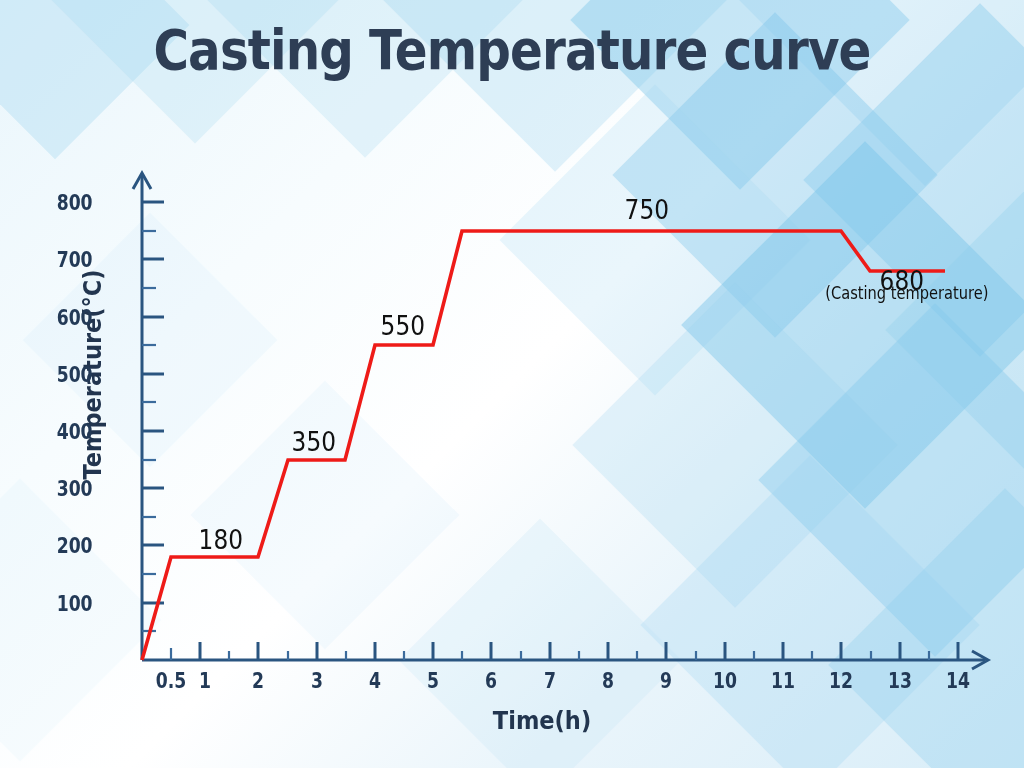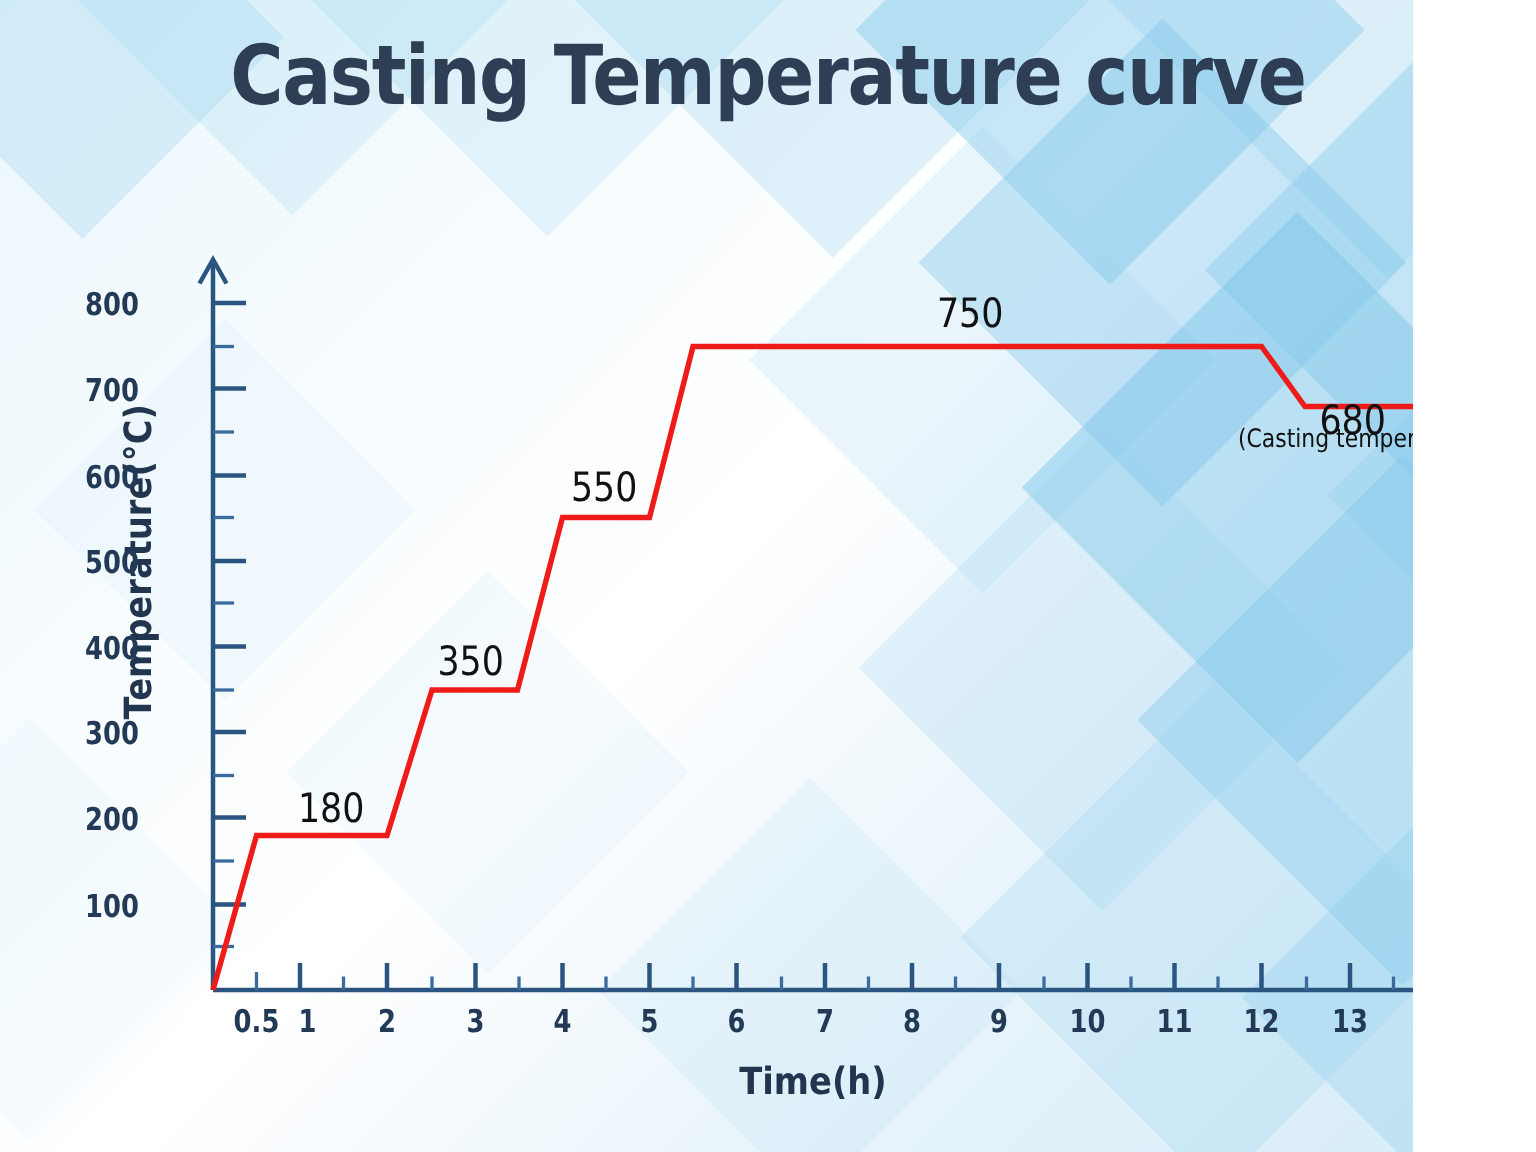--- a/index.html
+++ b/index.html
@@ -8,21 +8,21 @@
   }
   body {
     width: 1024px;
     height: 768px;
     overflow: hidden;
     font-family: "Liberation Sans", sans-serif;
   }
 
   #slide {
     position: relative;
-    width: 942px;
+    width: 1024px;
     height: 768px;
     background: linear-gradient(135deg, #eaf6fc 0%, #f7fcfe 28%, #ffffff 50%, #eaf5fb 72%, #d8edf8 100%);
     overflow: hidden;
   }
 
   
   .diamond {
     position: absolute;
     transform: rotate(45deg);
     pointer-events: none;

